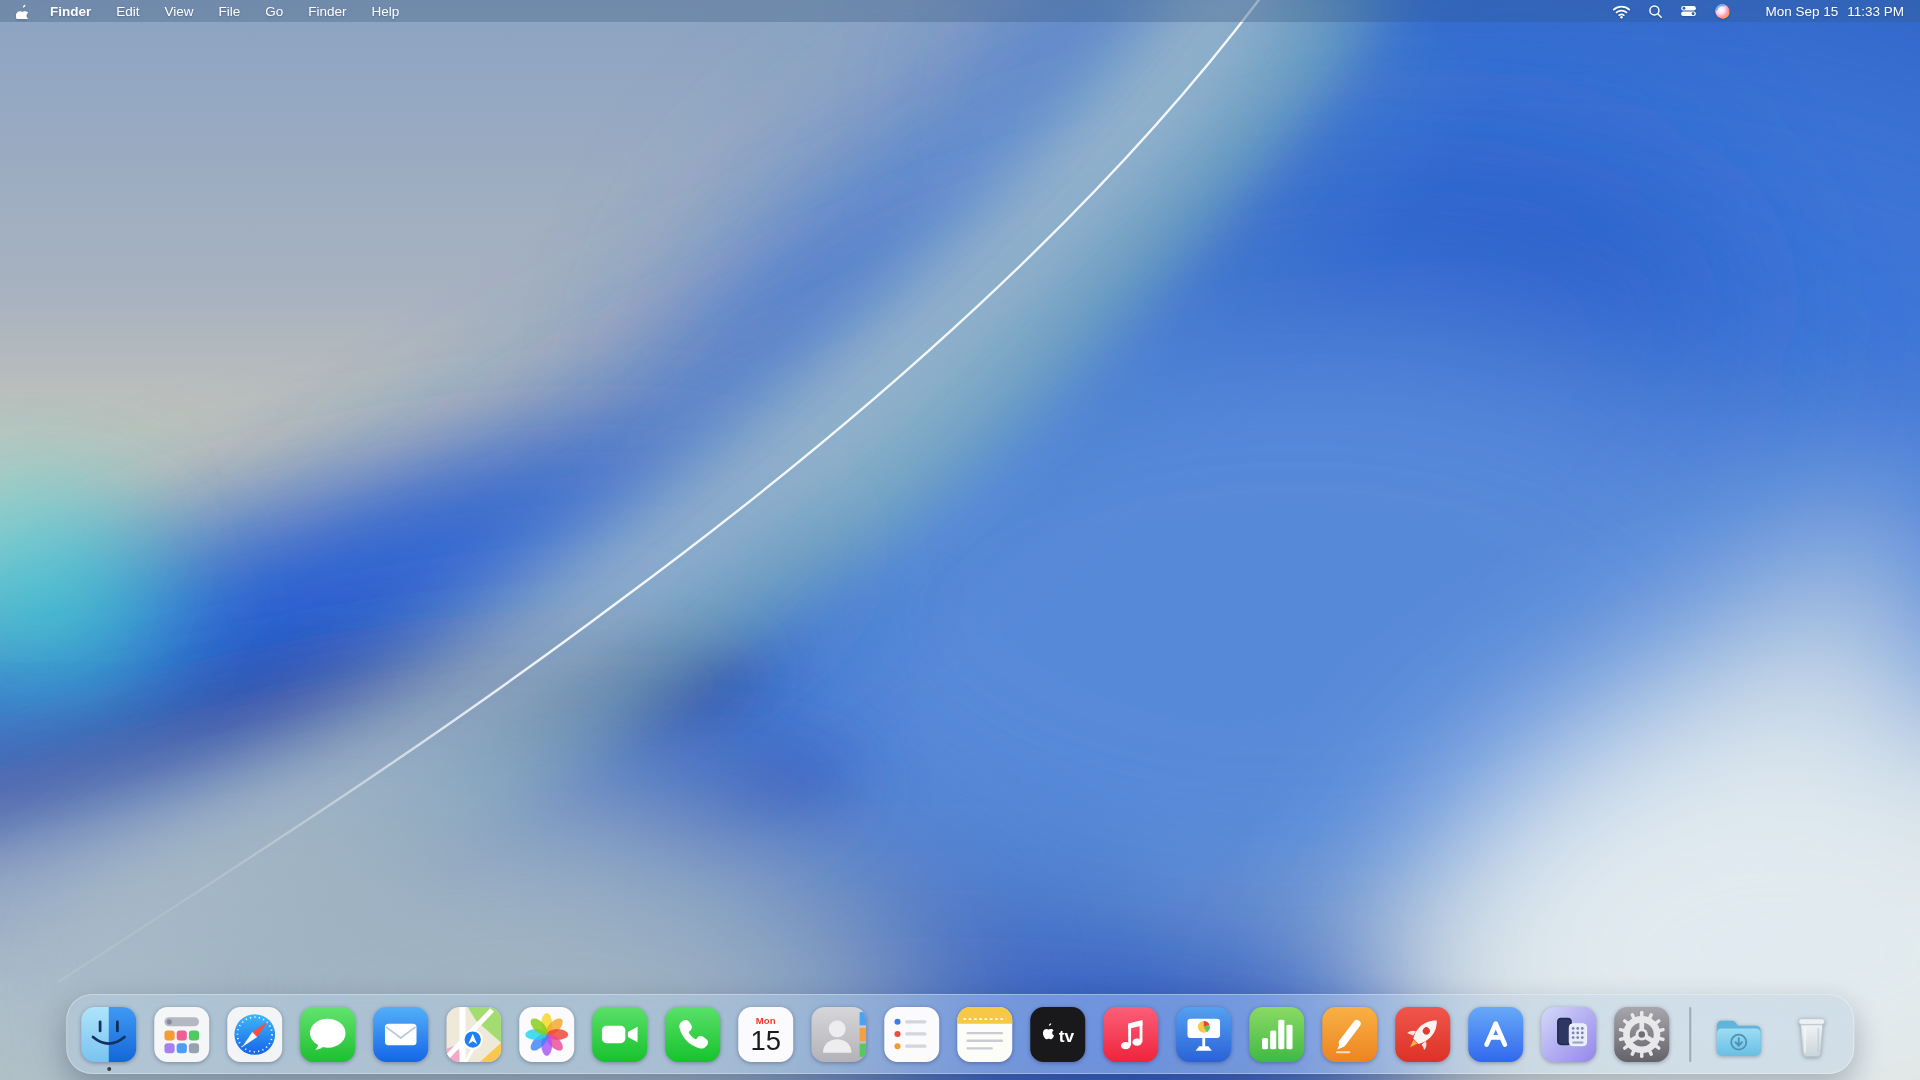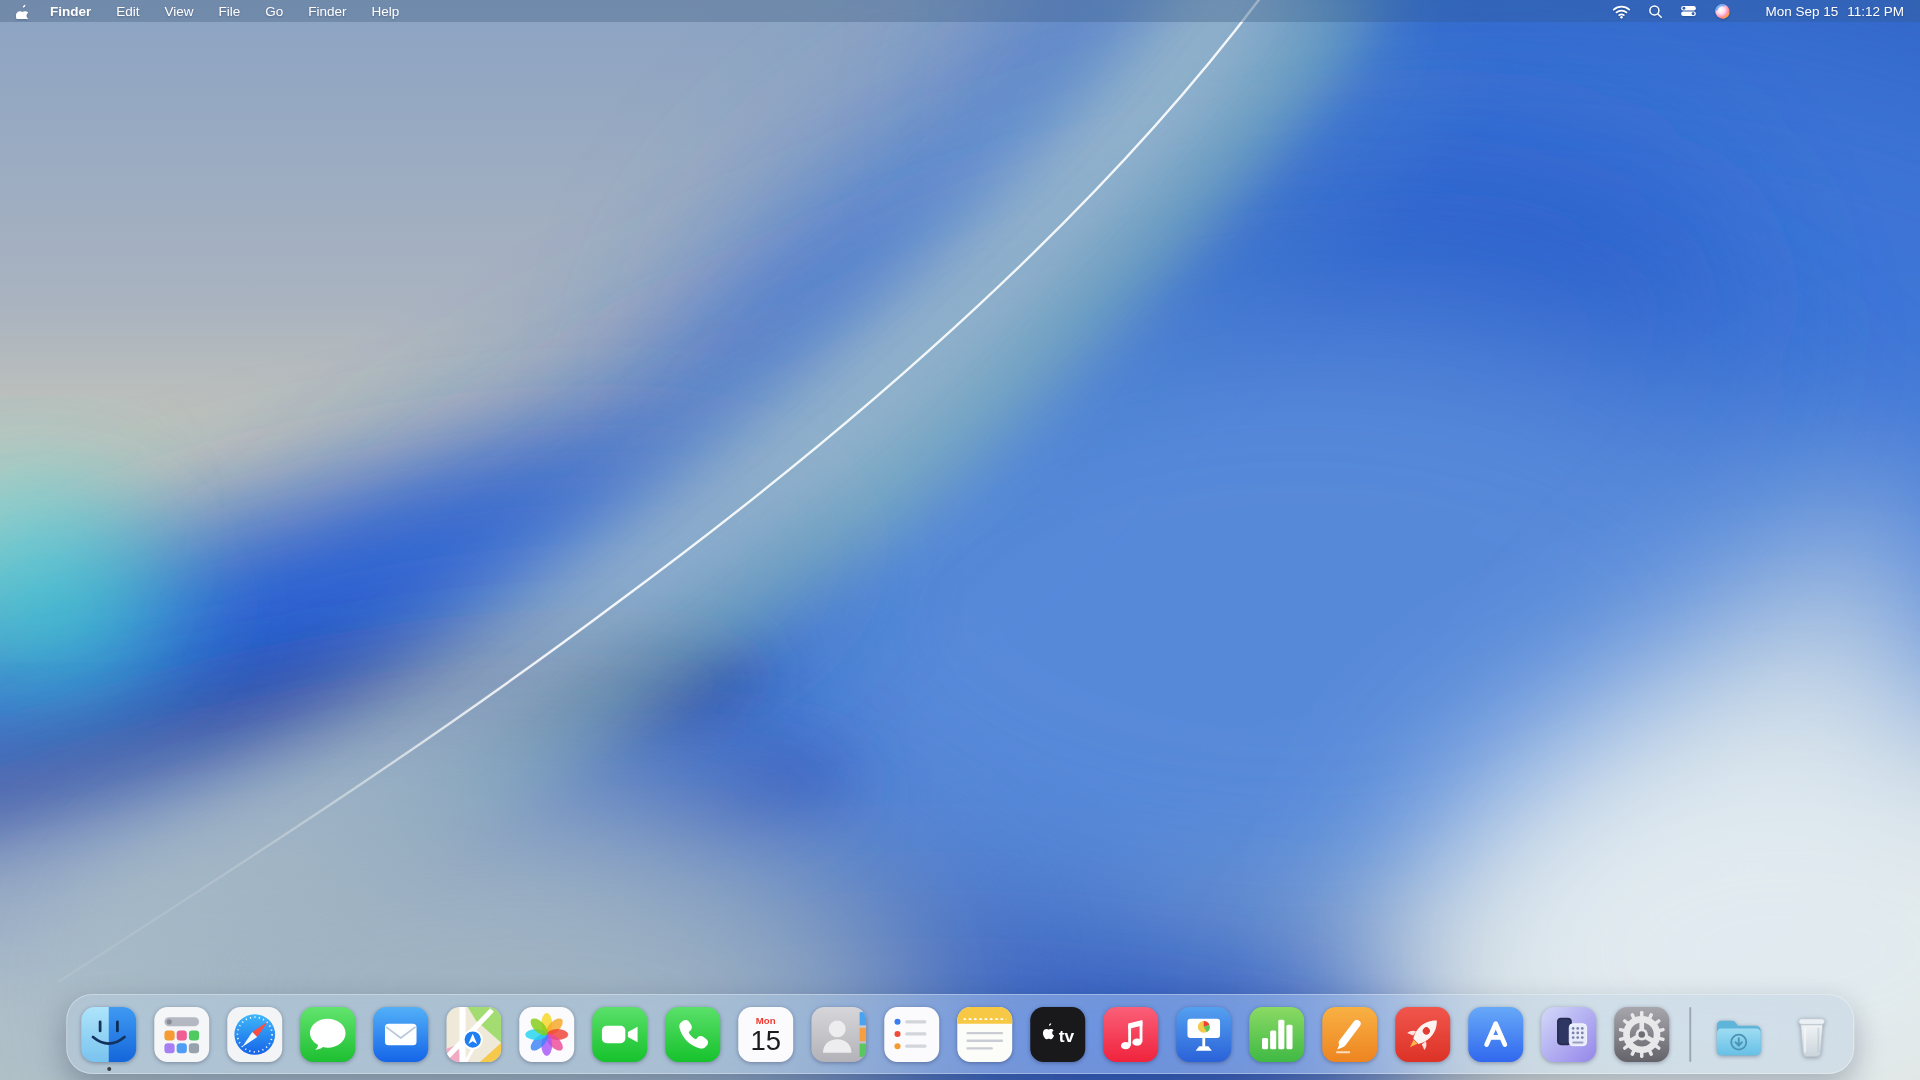--- a/index.html
+++ b/index.html
@@ -180,21 +180,21 @@
               </radialGradient>
             </defs>
             <circle cx="11" cy="11" r="9.3" fill="url(#sirg)"></circle>
             <path d="M3.4 8.6 A8.2 8.2 0 0 1 12.6 2.9" fill="none" stroke="#6aa8f8" stroke-width="3" stroke-linecap="round" opacity="0.9"></path>
             <path d="M18.6 13.6 A8.2 8.2 0 0 1 12.2 19.1" fill="none" stroke="#ffb03a" stroke-width="2.6" stroke-linecap="round" opacity="0.8"></path>
           </svg>
         </span>
       </span>
     <span class="menu-clock">
       <span>Mon Sep 15</span>
-      <span>11:12 PM</span>
+      <span>11:33 PM</span>
     </span>
   </span>
 </div>
 
 <div class="dock">
     <div class="dock-item running">
       <span class="app-icon">
         <svg viewBox="0 0 56 56">
           <defs>
       <linearGradient id="gfiL" x1="0" y1="0" x2="0" y2="1">

